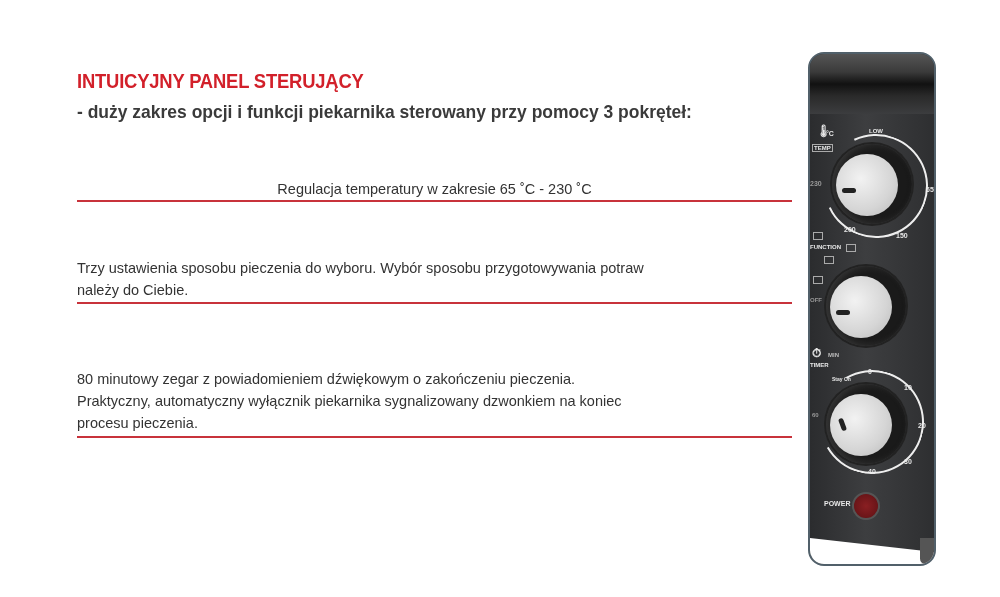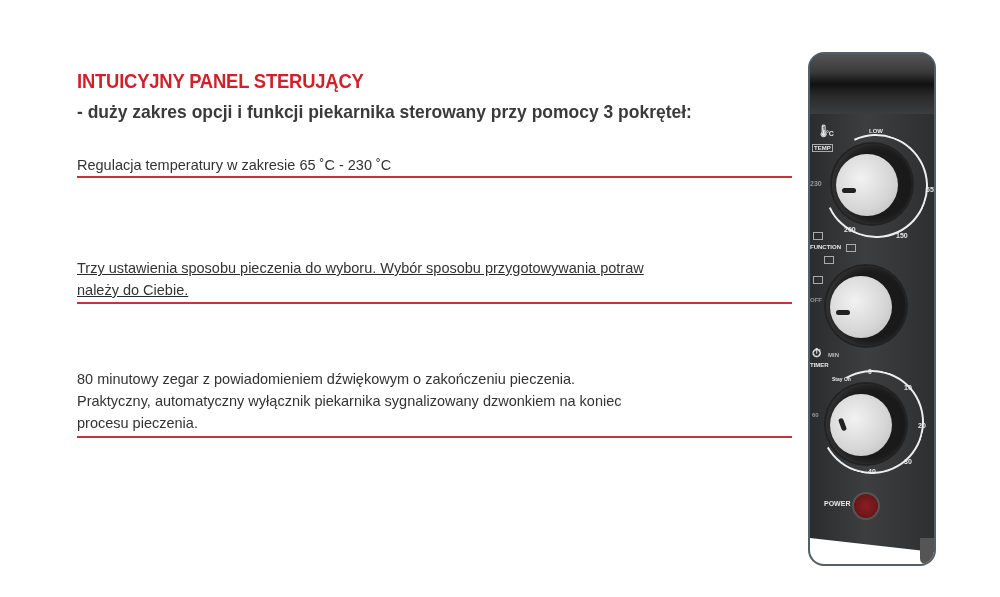--- a/index.html
+++ b/index.html
@@ -21,22 +21,22 @@
     .feature {
       position: absolute; left: 77px; width: 715px;
     }
     .feature .text {
       font-size: 14.5px; line-height: 22px; color: #333;
       white-space: pre-line;
     }
     .feature .rule {
       position: absolute; left: 0; right: 0; height: 2px; background: #c8323b;
     }
-    #f1 { top: 154px; } #f1 .rule { top: 22px; }
-    #f2 { top: 257px; text-decoration: underline; } #f2 .rule { top: 45px; }
+    #f1 { top: 178px; text-align: center; } #f1 .rule { top: 22px; }
+    #f2 { top: 257px; } #f2 .rule { top: 45px; }
     #f3 { top: 368px; } #f3 .rule { top: 68px; }
 
     
     .oven {
       position: absolute; left: 808px; top: 52px; width: 128px; height: 514px;
       border-radius: 16px; border: 2px solid #51606a;
       background: linear-gradient(90deg, #2b2c2e 0%, #3d3e40 45%, #2e2f31 100%);
       overflow: hidden;
     }
     .oven .top-band {

